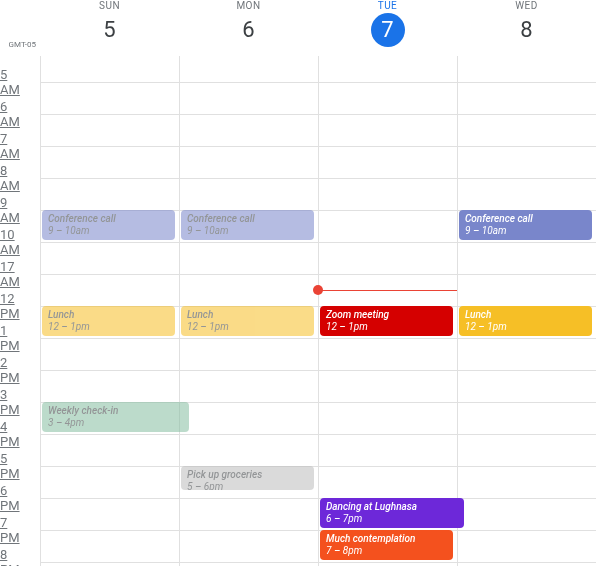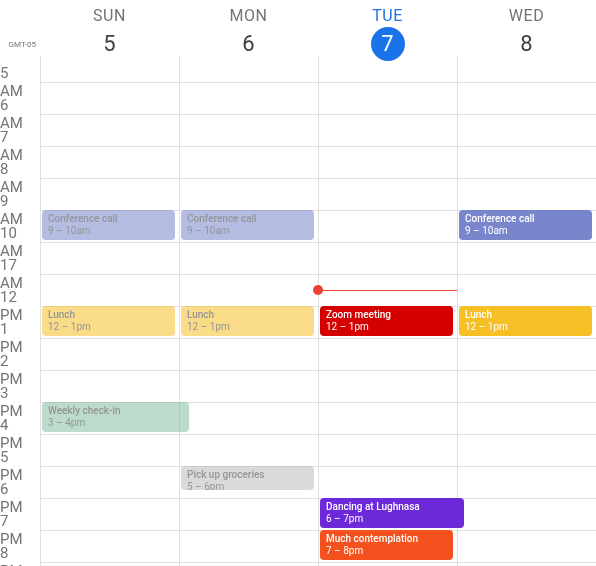--- a/index.html
+++ b/index.html
@@ -19,55 +19,55 @@
   .tz-label {
     position: absolute;
     top: 40px;
     right: 4px;
     font-size: 8px;
     color: #70757a;
   }
   .hour-label {
     position: absolute;
     right: 16px;
-    font-size: 15px;
+    font-size: 13px;
     color: #70757a;
     transform: translateY(-50%);
+    text-decoration: underline;
   }
   .header {
     position: absolute;
     left: 40px; right: 0; top: 0;
     height: 56px;
     display: flex;
   }
   .day-header {
     flex: 1;
     text-align: center;
     cursor: pointer;
   }
   .day-header .dow {
-    font-size: 16px;
+    font-size: 10px;
     letter-spacing: 0.5px;
     color: #70757a;
-    margin-top: 6px;
   }
   .day-header .num {
     font-size: 22px;
     color: #3c4043;
     margin-top: 2px;
     width: 34px; height: 34px;
     line-height: 34px;
     border-radius: 50%;
     display: inline-block;
   }
   .day-header.today .dow { color: #1a73e8; }
   .day-header.today .num { background: #1a73e8; color: #fff; }
   .grid {
     position: absolute;
-    left: 40px; right: 0; top: 56px; bottom: 0;
+    left: 40px; right: 0; top: 56px; bottom: 0; font-style: italic;
   }
   .col {
     position: absolute;
     top: 0; bottom: 0;
     border-left: 1px solid #e0e0e0;
   }
   .hour-line {
     position: absolute;
     left: 0; right: 0;
     border-top: 1px solid #e0e0e0;

